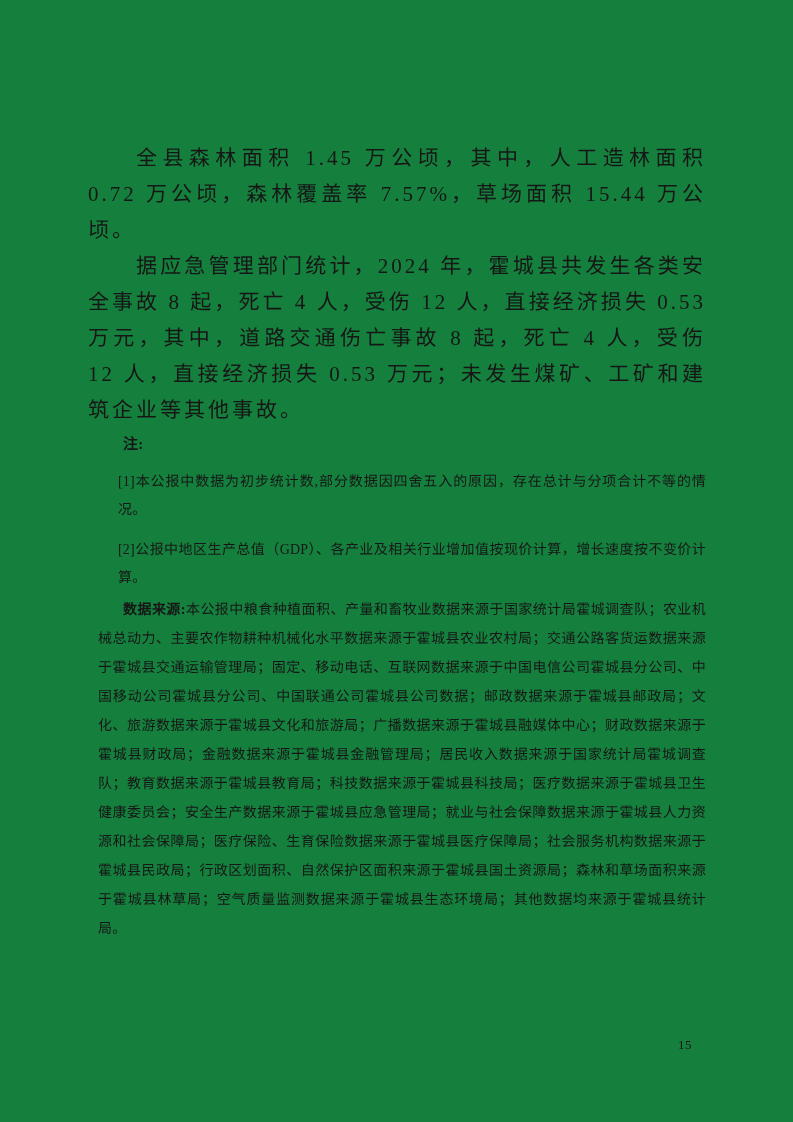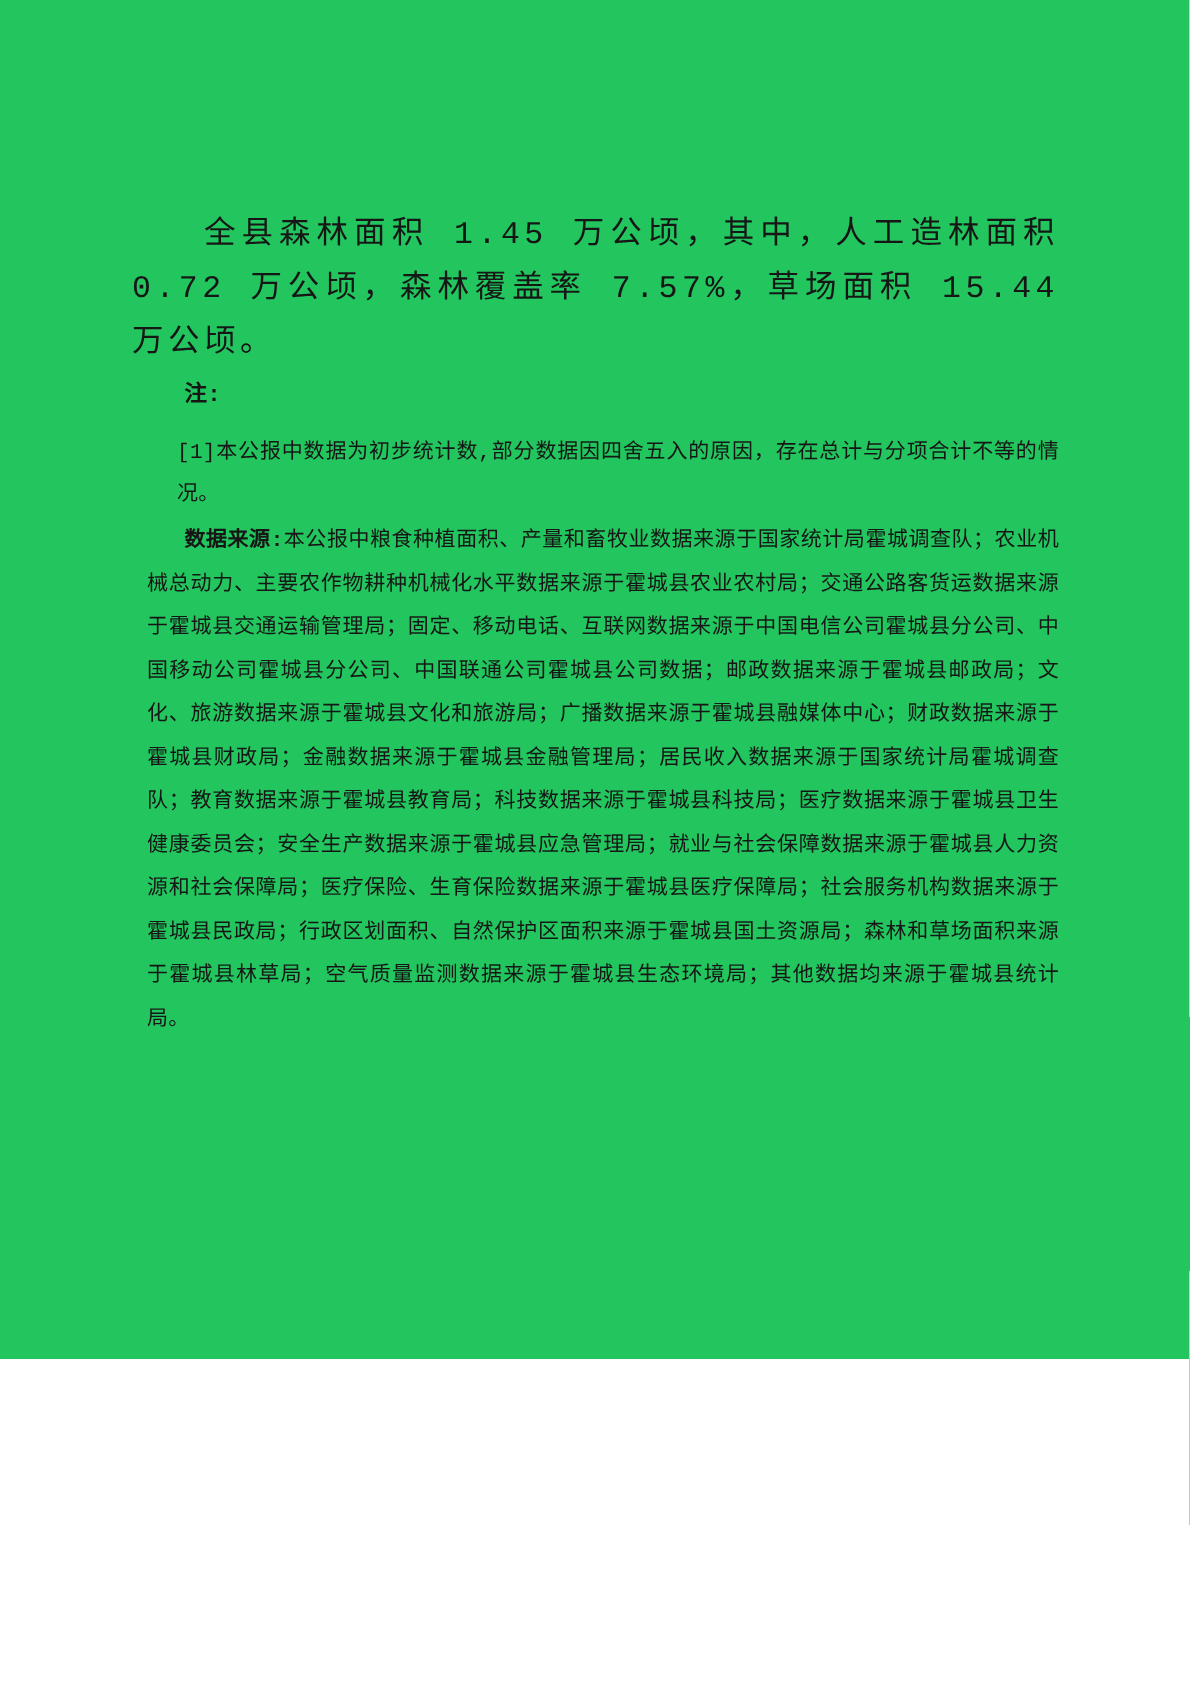--- a/index.html
+++ b/index.html
@@ -3,24 +3,24 @@
 <meta charset="utf-8">
 <style>
   html, body {
     margin: 0;
     padding: 0;
     background: #ffffff;
   }
   .page {
     position: relative;
     width: 793px;
-    height: 906px;
-    background: #22c55e;
+    height: 1122px;
+    background: #15803d;
     color: #161616;
-    font-family: Liberation Mono, monospace;
+    font-family: Liberation Serif, serif;
     overflow: hidden;
     box-sizing: border-box;
   }
   .content {
     position: absolute;
     top: 0;
     left: 88px;
     width: 618px;
     padding-top: 140px;
   }
@@ -72,26 +72,28 @@
 </style>
 </head>
 <body>
 
 <div class="page">
   <div class="content">
 
     <p class="body-para">全县森林面积 1.45 万公顷，其中，人工造林面积 0.72 万公顷，森林覆盖率 7.57%，草场面积 15.44 万公顷。</p>
 
 
+    <p class="body-para">据应急管理部门统计，2024 年，霍城县共发生各类安全事故 8 起，死亡 4 人，受伤 12 人，直接经济损失 0.53 万元，其中，道路交通伤亡事故 8 起，死亡 4 人，受伤 12 人，直接经济损失 0.53 万元；未发生煤矿、工矿和建筑企业等其他事故。</p>
 
     <div class="notes">
       <div class="notes-heading">注:</div>
 
       <p class="note-item">[1]本公报中数据为初步统计数,部分数据因四舍五入的原因，存在总计与分项合计不等的情况。</p>
 
+      <p class="note-item">[2]公报中地区生产总值（GDP）、各产业及相关行业增加值按现价计算，增长速度按不变价计算。</p>
 
       <p class="data-source"><span class="ds-label">数据来源:</span><span>本公报中粮食种植面积、产量和畜牧业数据来源于国家统计局霍城调查队；农业机械总动力、主要农作物耕种机械化水平数据来源于霍城县农业农村局；交通公路客货运数据来源于霍城县交通运输管理局；固定、移动电话、互联网数据来源于中国电信公司霍城县分公司、中国移动公司霍城县分公司、中国联通公司霍城县公司数据；邮政数据来源于霍城县邮政局；文化、旅游数据来源于霍城县文化和旅游局；广播数据来源于霍城县融媒体中心；财政数据来源于霍城县财政局；金融数据来源于霍城县金融管理局；居民收入数据来源于国家统计局霍城调查队；教育数据来源于霍城县教育局；科技数据来源于霍城县科技局；医疗数据来源于霍城县卫生健康委员会；安全生产数据来源于霍城县应急管理局；就业与社会保障数据来源于霍城县人力资源和社会保障局；医疗保险、生育保险数据来源于霍城县医疗保障局；社会服务机构数据来源于霍城县民政局；行政区划面积、自然保护区面积来源于霍城县国土资源局；森林和草场面积来源于霍城县林草局；空气质量监测数据来源于霍城县生态环境局；其他数据均来源于霍城县统计局。</span></p>
     </div>
 
   </div>
 
   <div class="page-number">15</div>
 </div>
 
 </body></html>

